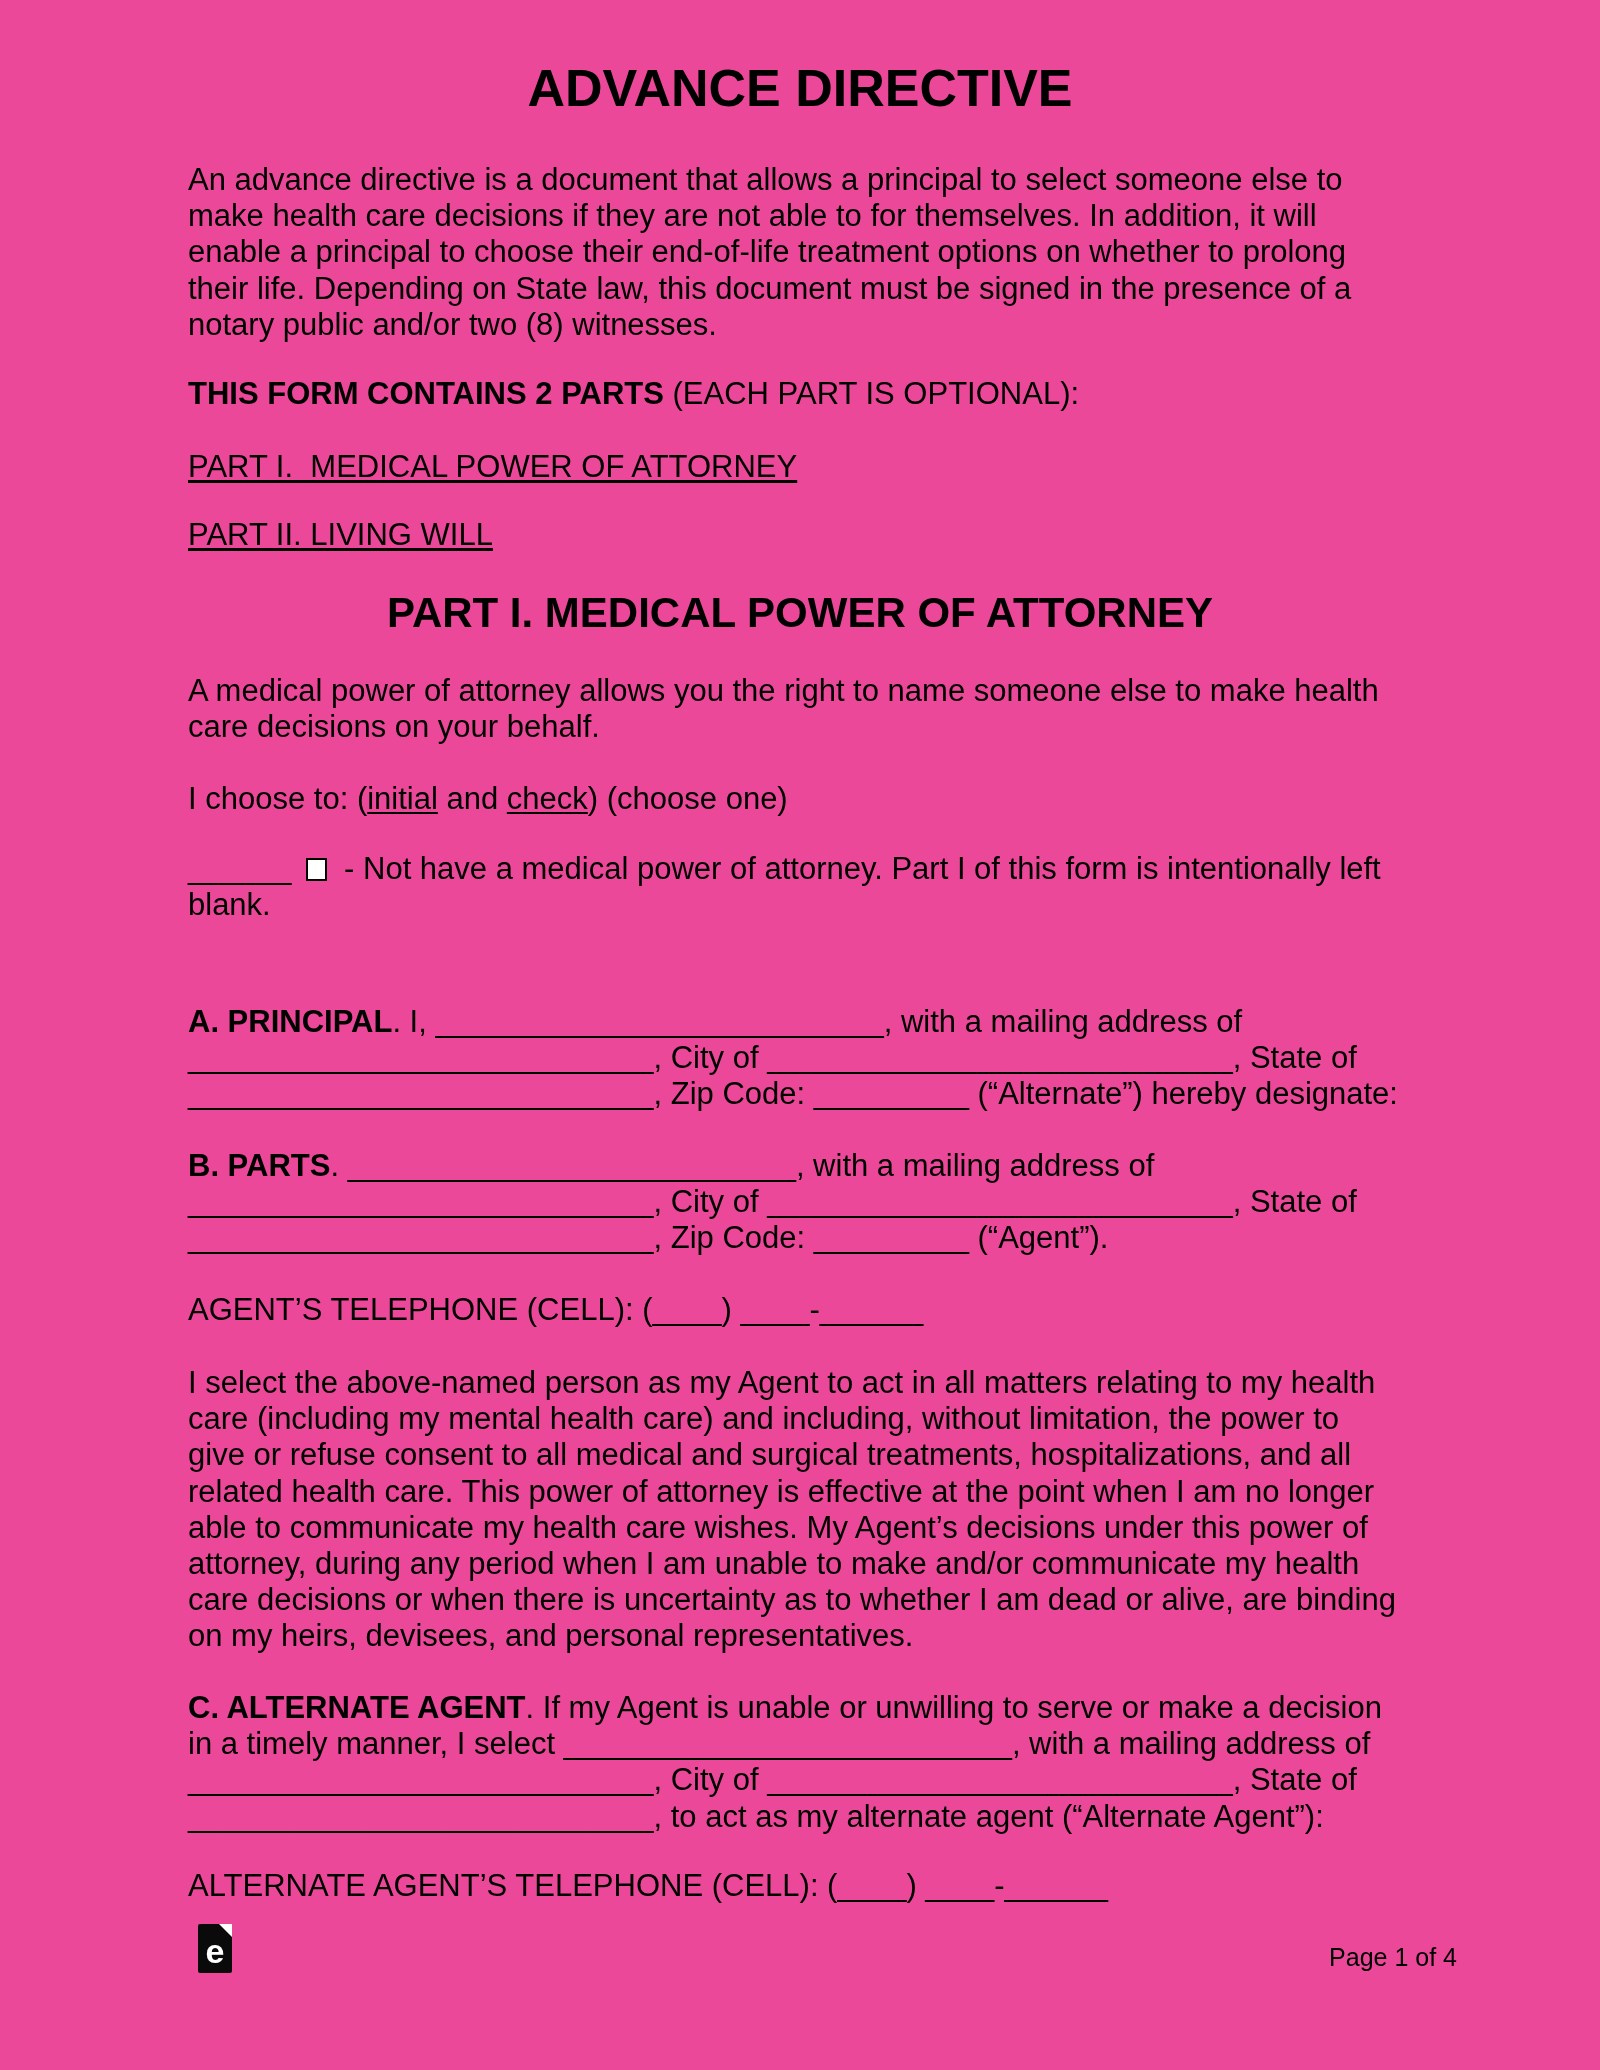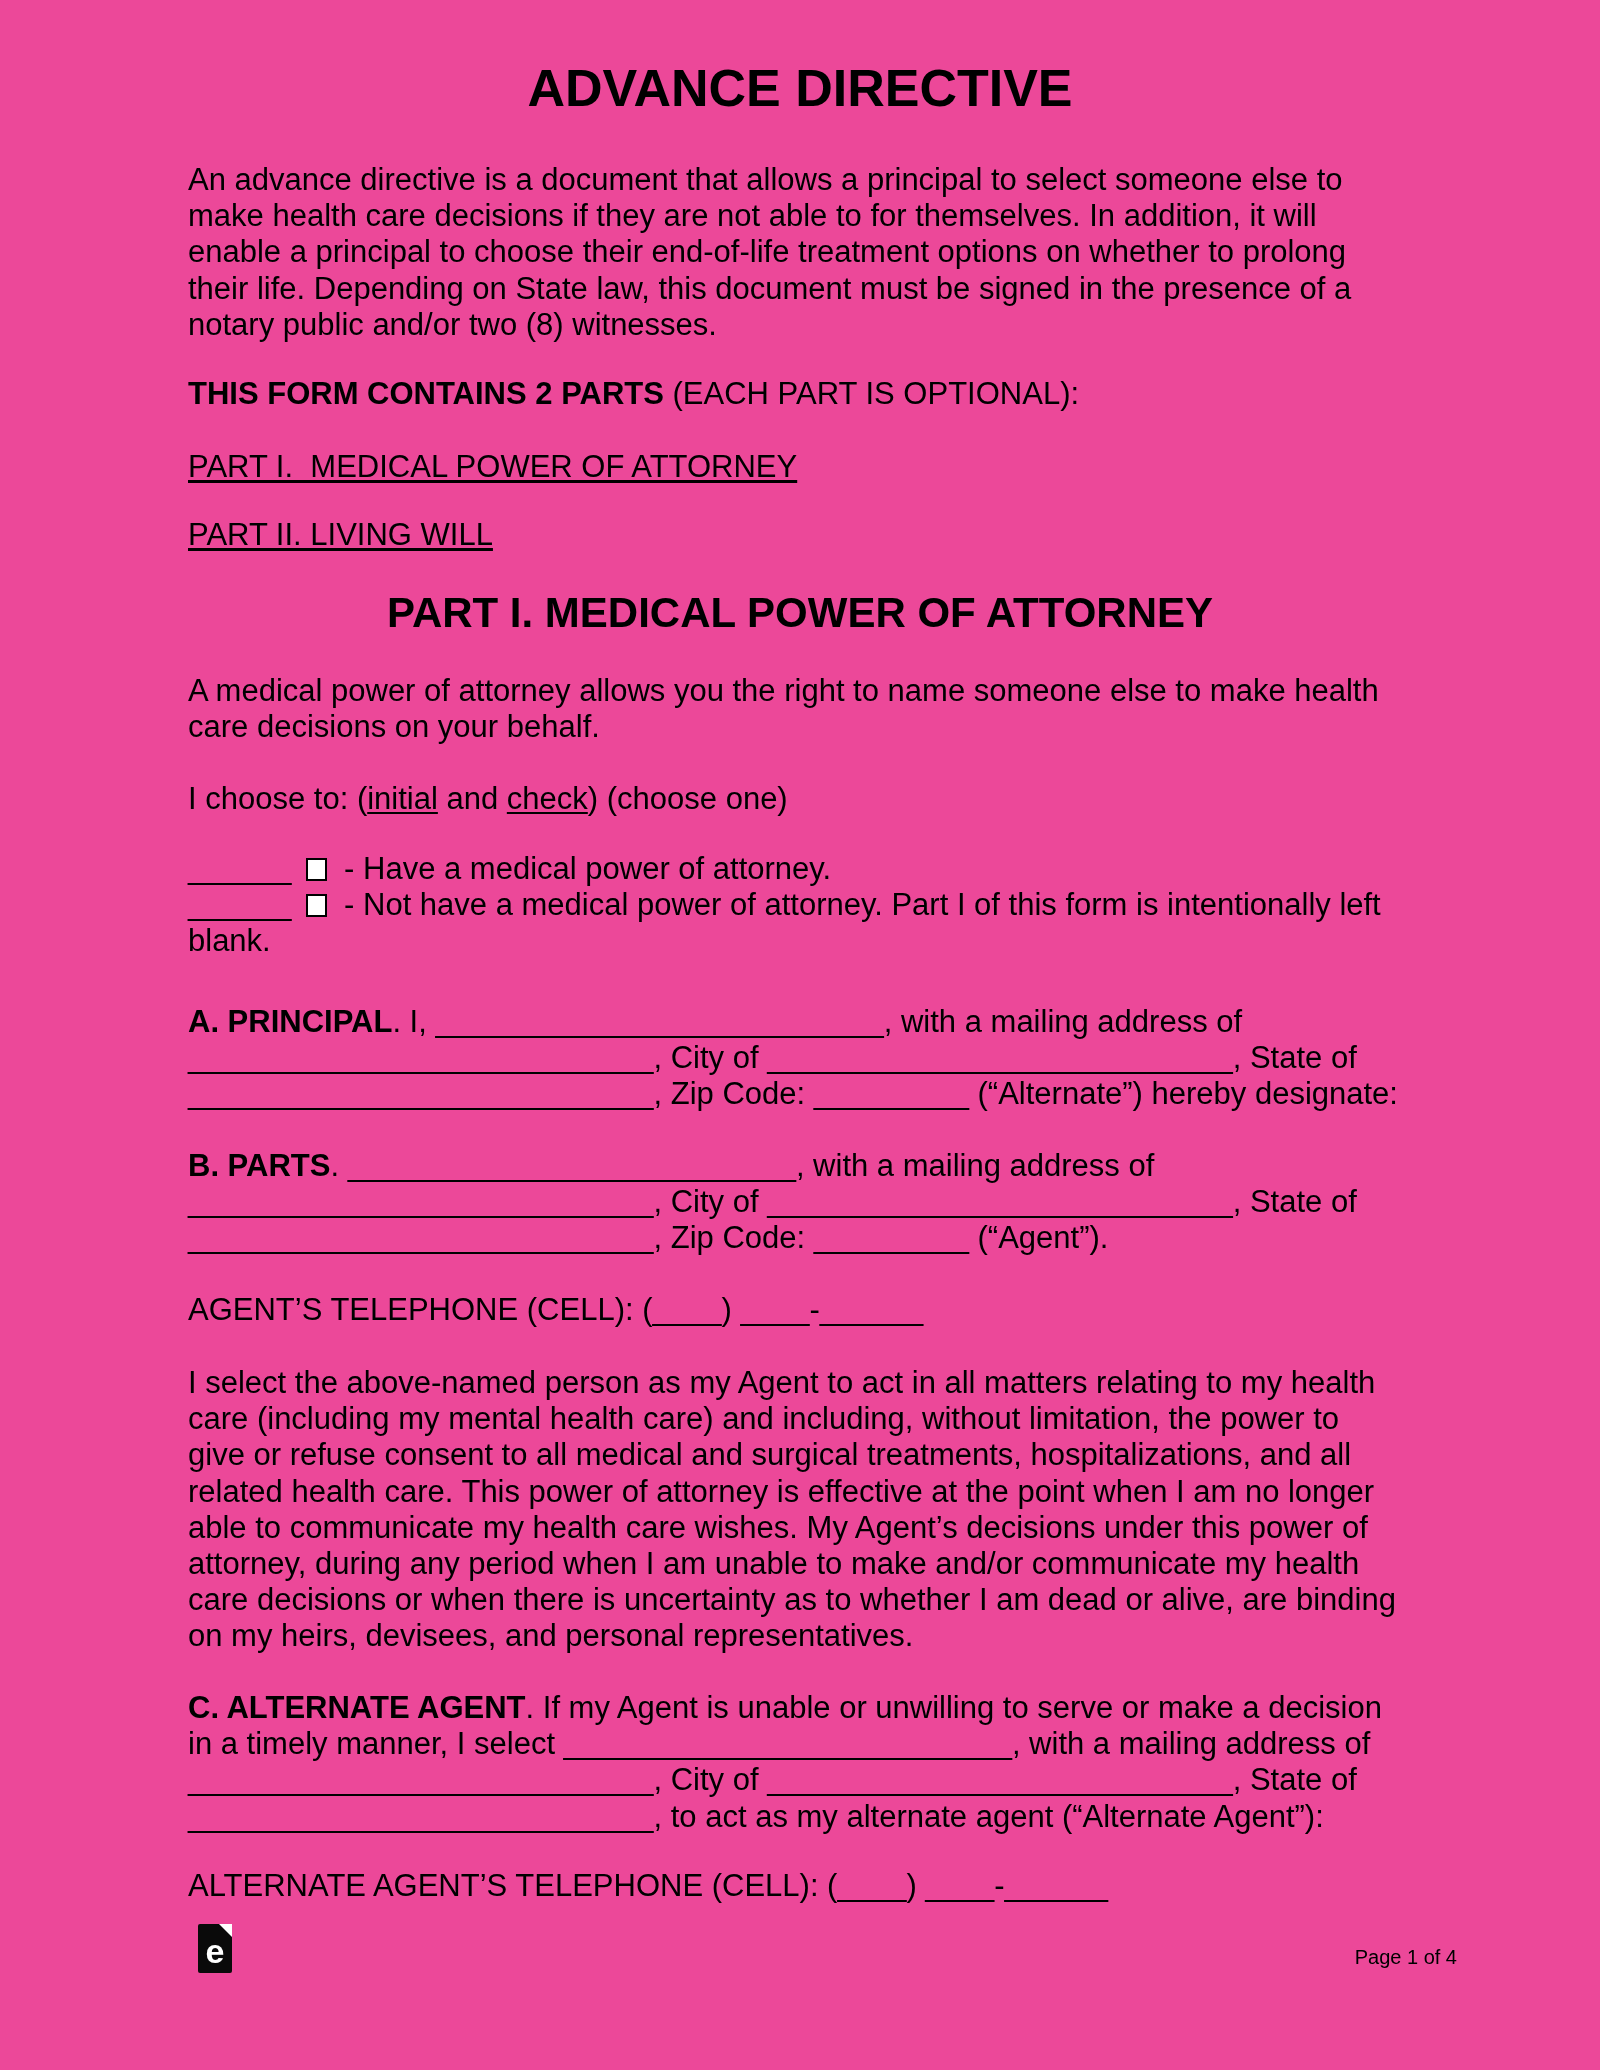--- a/index.html
+++ b/index.html
@@ -29,21 +29,21 @@
     border-top:13px solid #ffffff; border-left:13px solid transparent;
   }
   .logo .flap {
     position:absolute; top:2px; right:3px; width:0; height:0;
     border-left:10px solid #0a0a0a; border-top:10px solid transparent;
   }
   .logo .glyph {
     position:absolute; left:0; right:0; bottom:2px; text-align:center;
     color:#ffffff; font-size:34px; line-height:40px; font-weight:bold;
   }
-  .pagenum { position:absolute; right:143px; top:1942px; font-size:20px; line-height:30px; }
+  .pagenum { position:absolute; right:143px; top:1942px; font-size:25px; line-height:30px; }
 </style>
 </head>
 <body>
 
 <div class="page">
 
   <div class="blk ctr title" style="top:58px;">ADVANCE DIRECTIVE</div>
 
   <div class="blk" style="top:162px;">
     <div class="ln">An advance directive is a document that allows a principal to select someone else to</div>
@@ -70,21 +70,20 @@
   <div class="blk" style="top:673px;">
     <div class="ln">A medical power of attorney allows you the right to name someone else to make health</div>
     <div class="ln">care decisions on your behalf.</div>
   </div>
 
   <div class="blk" style="top:781px;">
     <div class="ln"><span>I choose to: (</span><span class="u2">initial</span><span> and </span><span class="u2">check</span><span>) (choose one)</span></div>
   </div>
 
   <div class="blk" style="top:851px;">
-    <div class="ln"><span>______</span><span class="cbx"></span><span> - Have a medical power of attorney.</span></div>
     <div class="ln"><span>______</span><span class="cbx"></span><span> - Not have a medical power of attorney. Part I of this form is intentionally left</span></div>
     <div class="ln">blank.</div>
   </div>
 
   <div class="blk" style="top:1004px;">
     <div class="ln"><span class="bold">A. PRINCIPAL</span><span>. I, </span><span>__________________________</span><span>, with a mailing address of</span></div>
     <div class="ln"><span>___________________________</span><span>, City of </span><span>___________________________</span><span>, State of</span></div>
     <div class="ln"><span>___________________________</span><span>, Zip Code: </span><span>_________</span><span> (“Alternate”) hereby designate:</span></div>
   </div>
 

